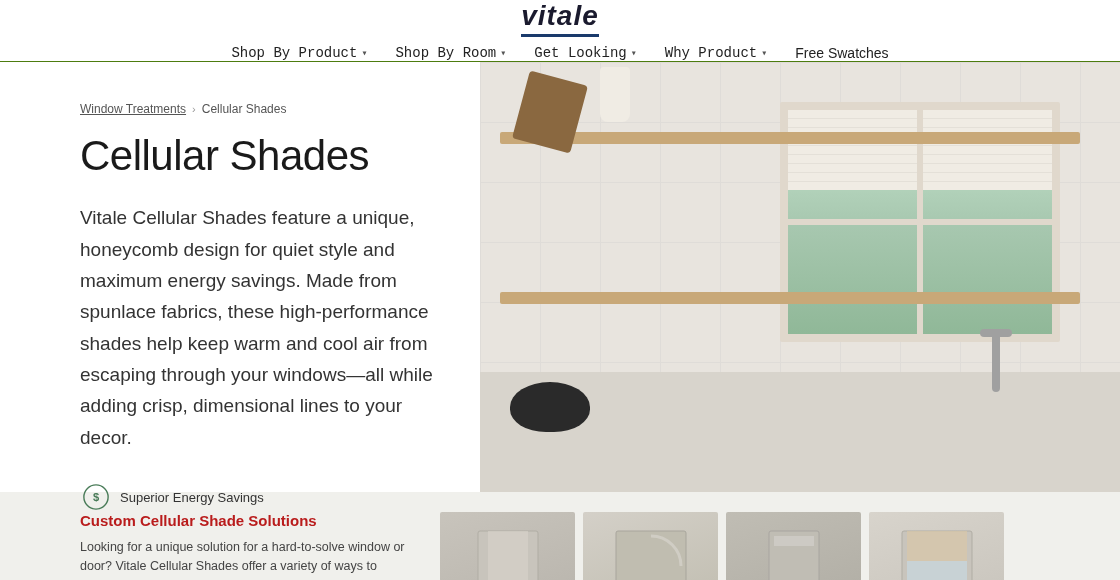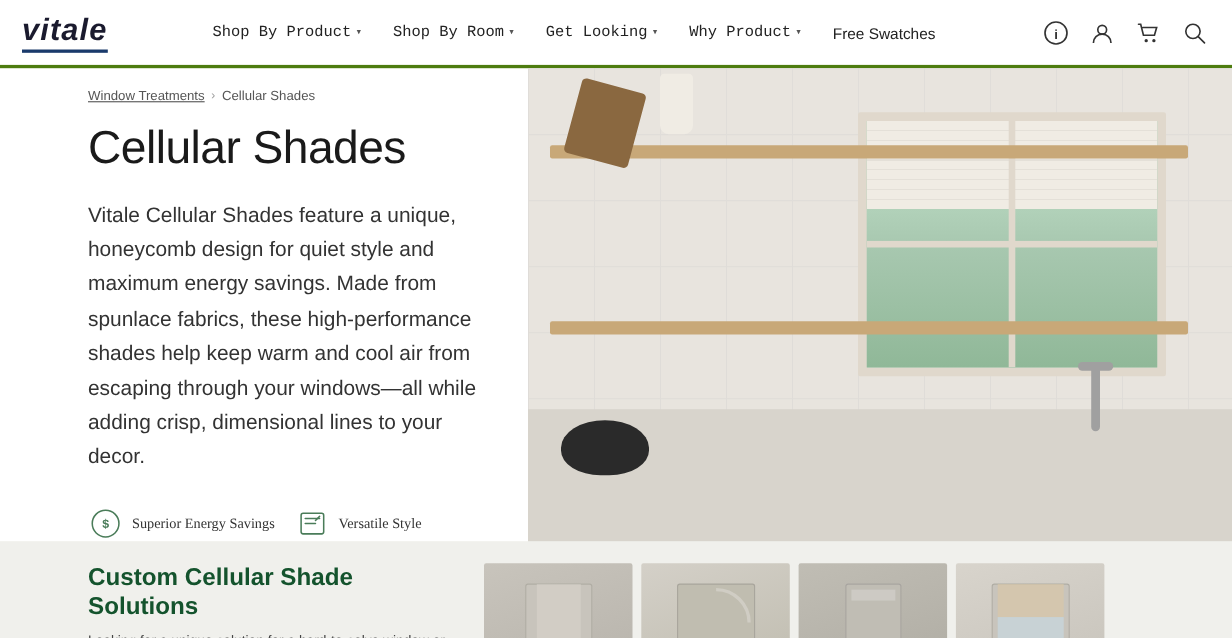--- a/index.html
+++ b/index.html
@@ -5,22 +5,23 @@
     * { margin: 0; padding: 0; box-sizing: border-box; }
     body { font-family: Arial, sans-serif; width: 1120px; height: 580px; overflow: hidden; background: #fff; }
 
     
     .header {
       display: flex;
       align-items: center;
       justify-content: space-between;
       padding: 0 20px;
       height: 62px;
-      border-bottom: 3px solid #4d7c0f;
+      border-bottom: 1px solid #4d7c0f;
       background: #fff;
+      flex-direction: column;
     }
     .logo-area {
       display: flex;
       align-items: center;
     }
     .logo-text {
       font-size: 28px;
       font-weight: bold;
       color: #1a1a2e;
       letter-spacing: 1px;
@@ -76,21 +77,21 @@
     
     .main {
       display: flex;
       height: 430px;
     }
     .left-panel {
       width: 480px;
       padding: 40px 40px 22px 80px;
       display: flex;
       flex-direction: column;
-      justify-content: center;
+      justify-content: space-between;
     }
     .breadcrumb {
       display: flex;
       align-items: center;
       gap: 6px;
       margin-bottom: 16px;
       font-size: 12px;
     }
     .breadcrumb-link {
       color: #555;
@@ -140,21 +141,20 @@
       align-items: center;
       justify-content: center;
     }
     .feature-icon svg {
       width: 28px;
       height: 28px;
     }
     .feature-label {
       font-size: 13px;
       color: #333;
-      font-family: Liberation Serif, serif;
     }
 
     
     .right-panel {
       flex: 1;
       background: #d4d0c8;
       position: relative;
       overflow: hidden;
     }
     
@@ -312,23 +312,23 @@
       background: #f0f0ec;
       display: flex;
       align-items: flex-start;
       padding: 20px 80px 0 80px;
       gap: 30px;
     }
     .bottom-text {
       width: 330px;
     }
     .bottom-title {
-      font-size: 22px;
+      font-size: 15px;
       font-weight: bold;
-      color: #14532d;
+      color: #b91c1c;
       margin-bottom: 8px;
       line-height: 1.2;
     }
     .bottom-desc {
       font-size: 12.5px;
       color: #444;
       line-height: 1.5;
     }
     .bottom-images {
       display: flex;
@@ -431,30 +431,20 @@
       <div class="feature-row">
         <div class="feature-item">
           <div class="feature-icon">
             <svg width="30" height="30" viewBox="0 0 30 30" fill="none" xmlns="http://www.w3.org/2000/svg">
               <circle cx="15" cy="15" r="13" stroke="#4a7c59" stroke-width="1.5"></circle>
               <text x="15" y="19" text-anchor="middle" font-size="12" fill="#4a7c59" font-weight="bold">$</text>
             </svg>
           </div>
           <span class="feature-label">Superior Energy Savings</span>
         </div>
-        <div class="feature-item">
-          <div class="feature-icon">
-            <svg width="30" height="30" viewBox="0 0 30 30" fill="none" xmlns="http://www.w3.org/2000/svg">
-              <rect x="4" y="5" width="22" height="20" rx="2" stroke="#4a7c59" stroke-width="1.5"></rect>
-              <path d="M8 10h14M8 15h10" stroke="#4a7c59" stroke-width="1.5" stroke-linecap="round"></path>
-              <path d="M18 12l4-4" stroke="#4a7c59" stroke-width="1.5" stroke-linecap="round"></path>
-            </svg>
-          </div>
-          <span class="feature-label">Versatile Style</span>
-        </div>
       </div>
     </div>
   </div>
 
   <div class="right-panel">
     <div class="kitchen-scene">
       <div class="wall-bg"></div>
       <div class="tiles"></div>
 
       <div class="window-frame">

